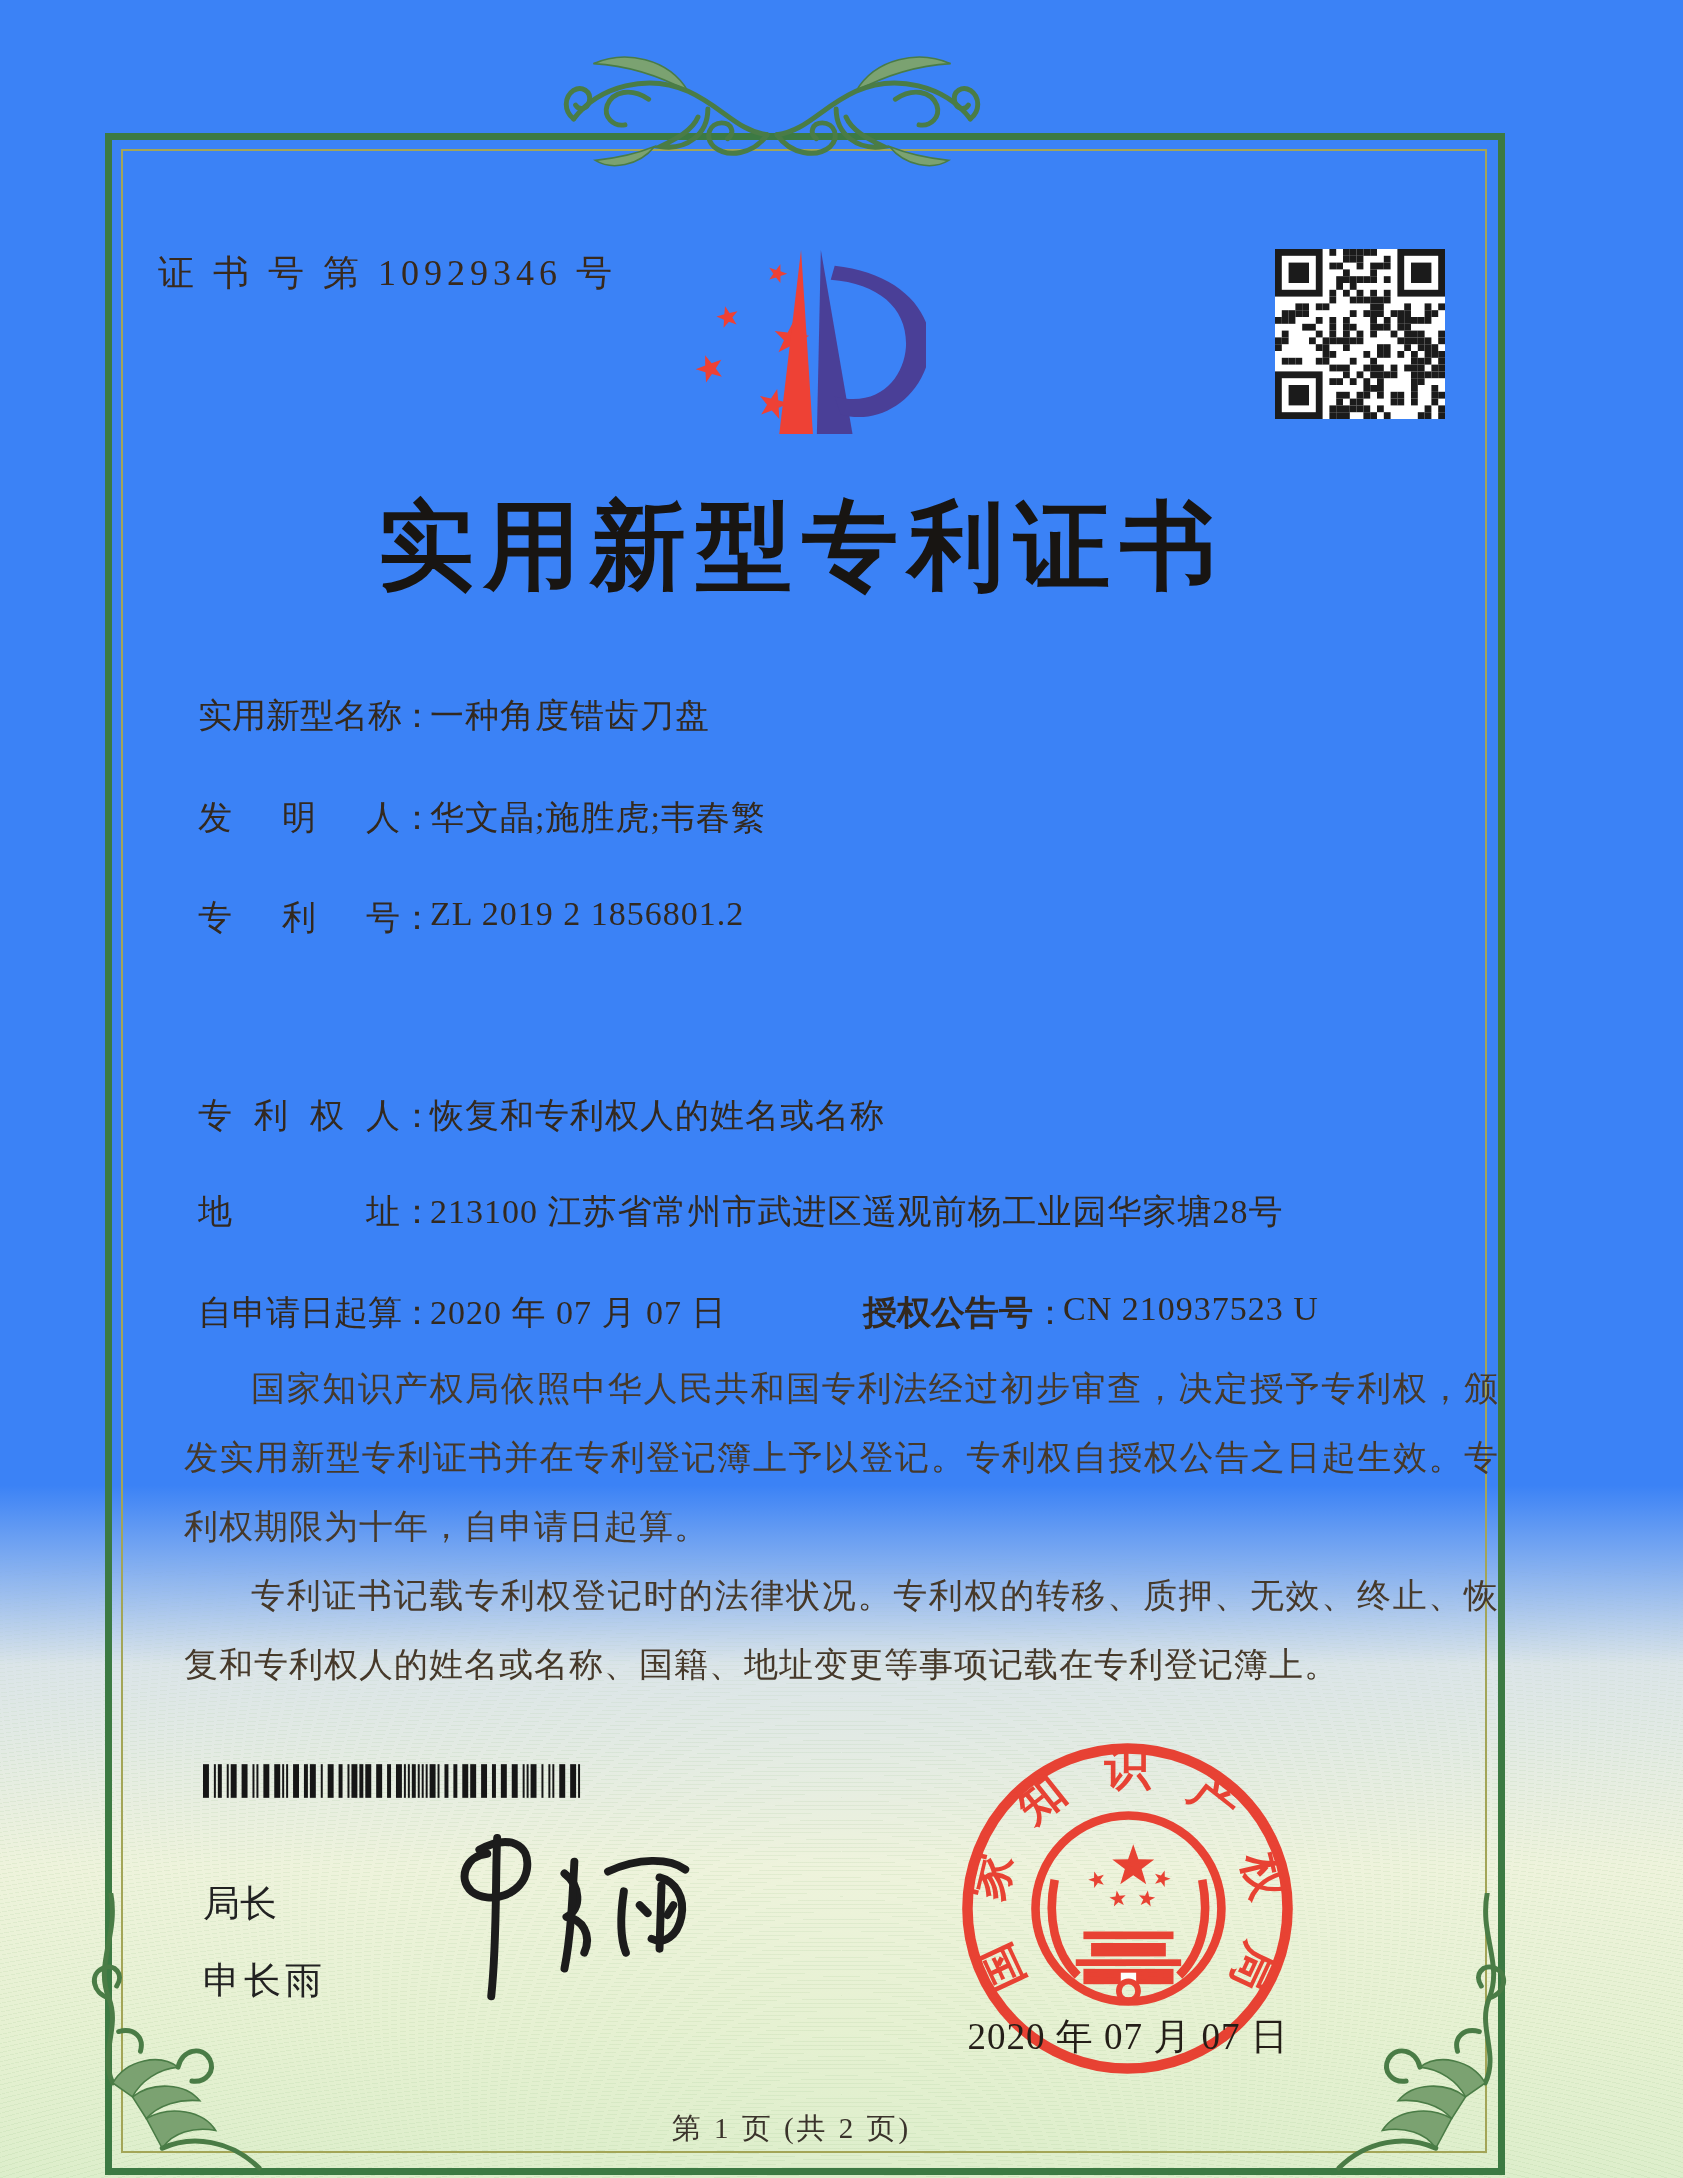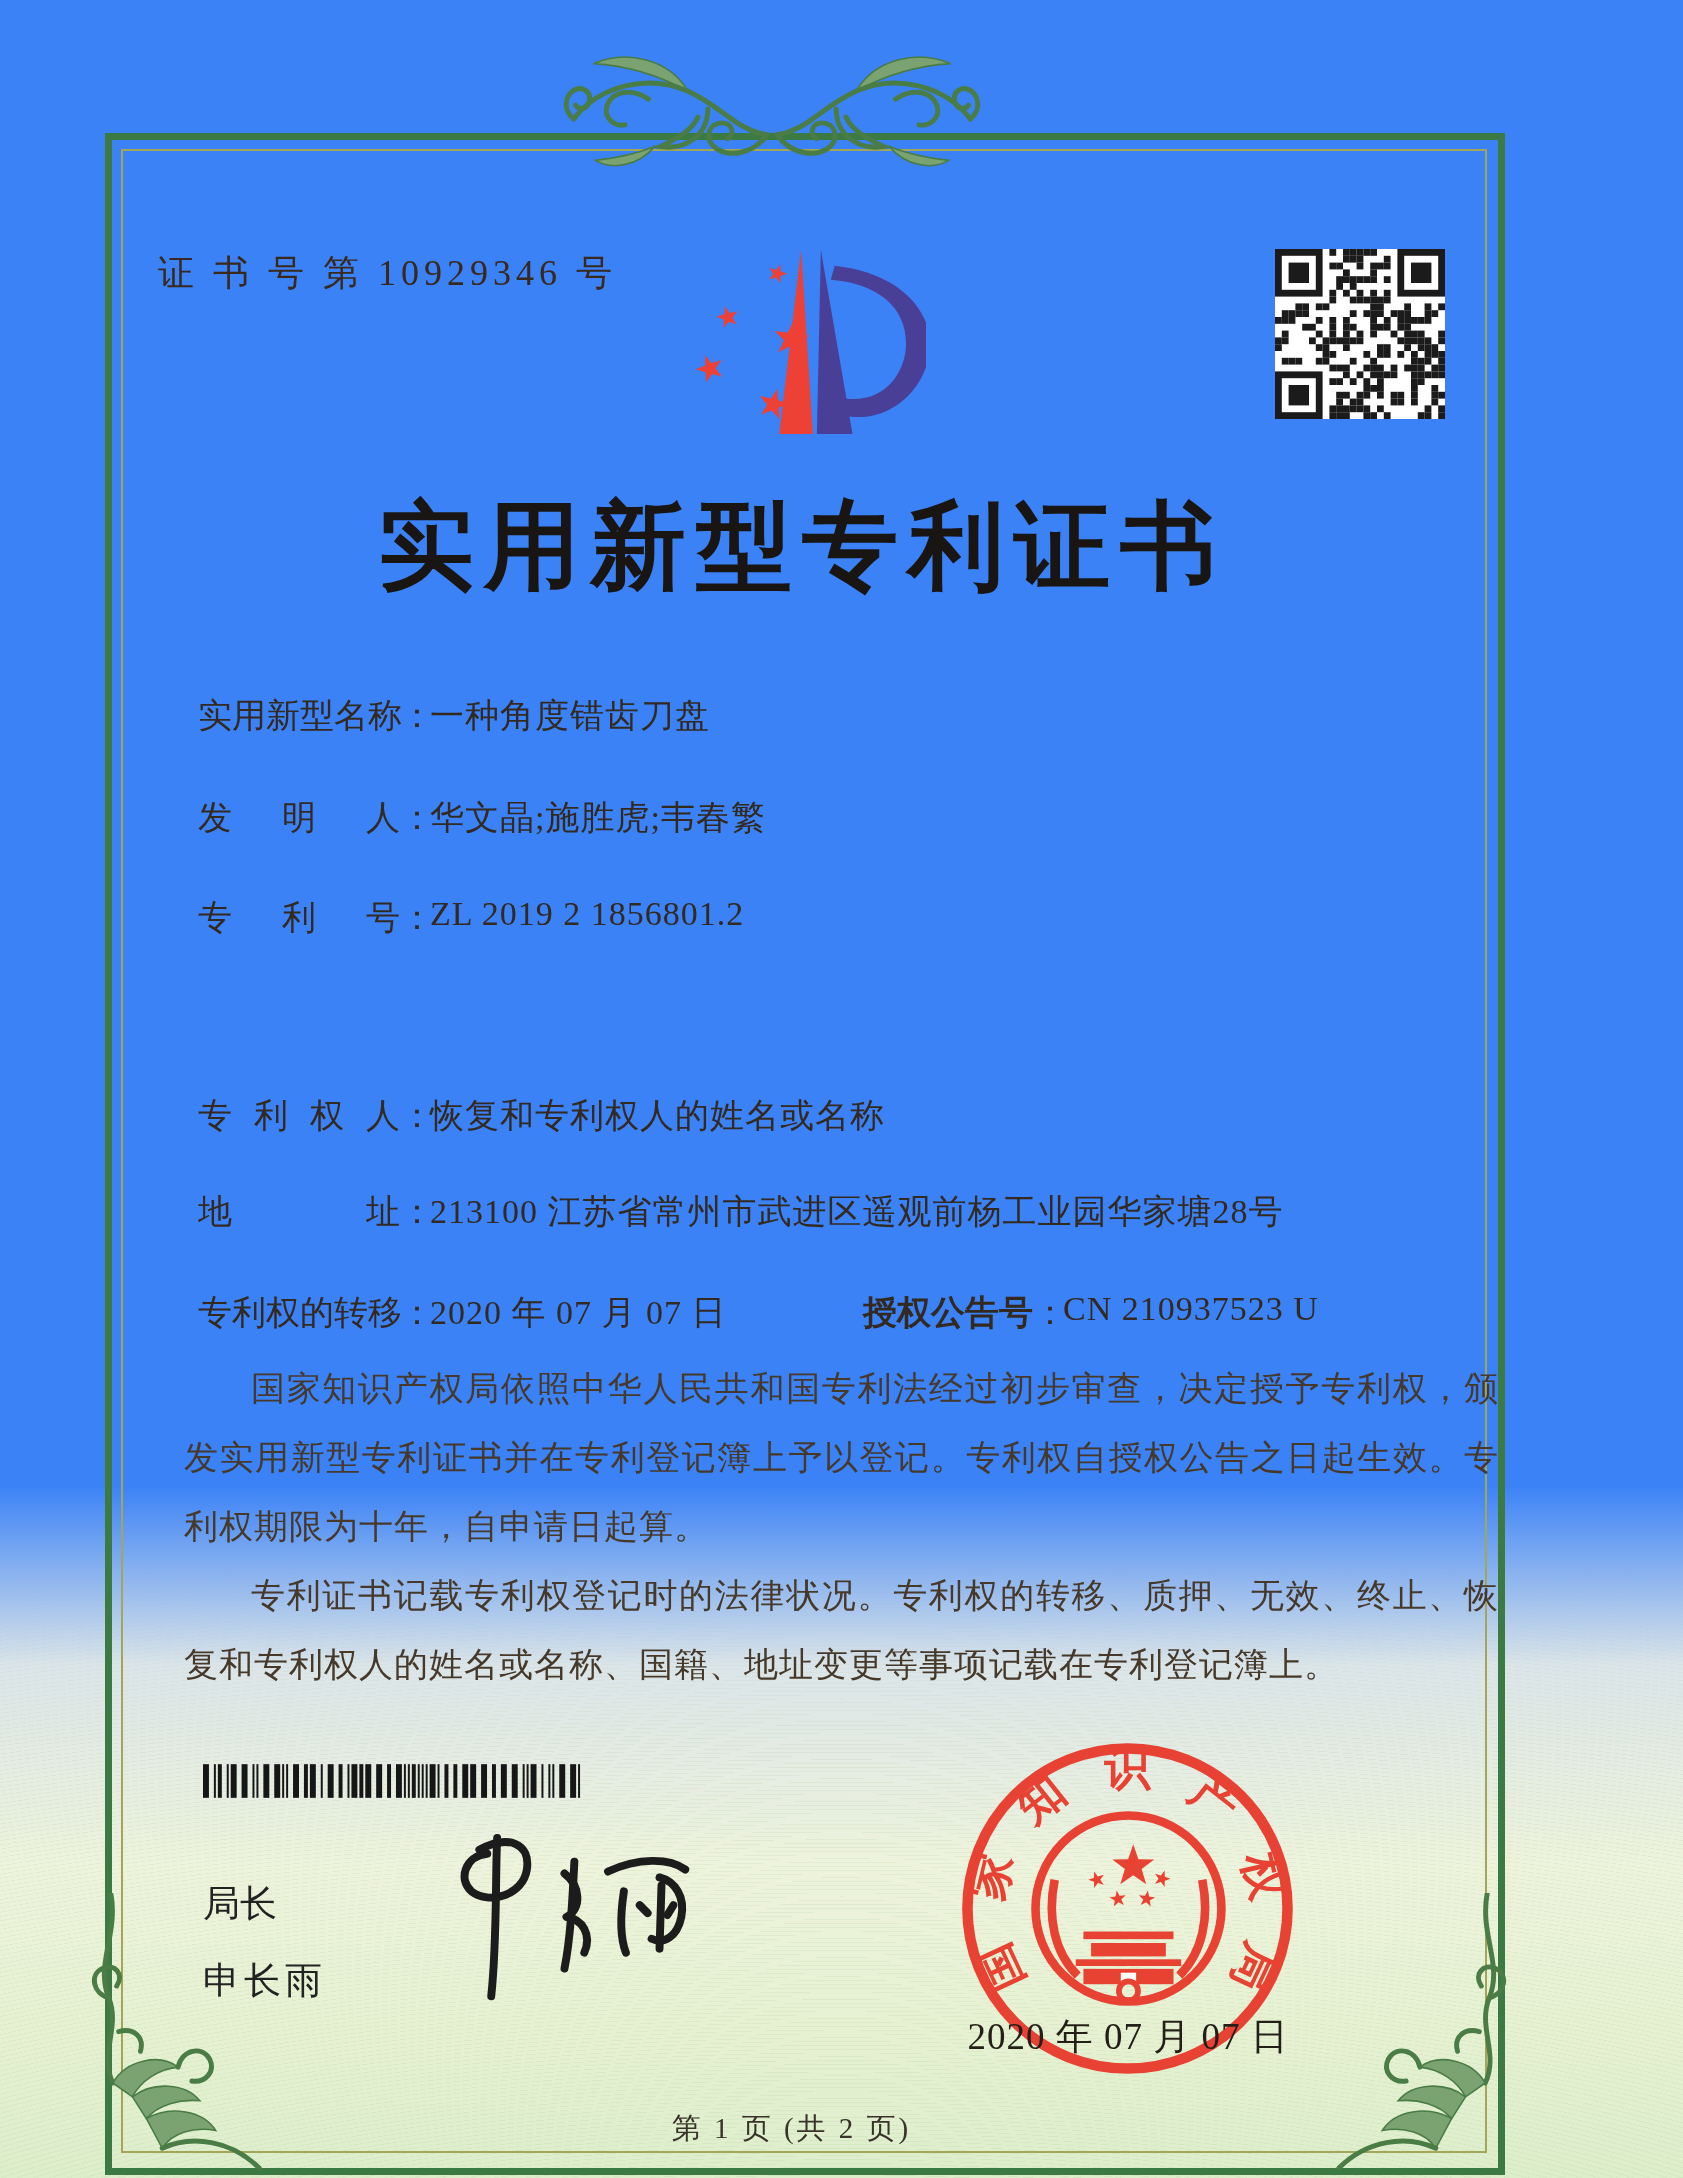--- a/index.html
+++ b/index.html
@@ -359,21 +359,21 @@
   <div class="frow" style="top:895px;">
     <span class="flabel">专利号</span><span class="fcolon">：</span><span class="fvalue">ZL 2019 2 1856801.2</span>
   </div>
   <div class="frow" style="top:1093px;">
     <span class="flabel">专利权人</span><span class="fcolon">：</span><span class="fvalue">恢复和专利权人的姓名或名称</span>
   </div>
   <div class="frow" style="top:1189px;">
     <span class="flabel">地址</span><span class="fcolon">：</span><span class="fvalue">213100 江苏省常州市武进区遥观前杨工业园华家塘28号</span>
   </div>
   <div class="frow" style="top:1290px; width:1307px;">
-    <span class="flabel">专利权的转移</span><span class="fcolon">：</span><span class="fvalue">2020 年 07 月 07 日</span>
+    <span class="flabel">自申请日起算</span><span class="fcolon">：</span><span class="fvalue">2020 年 07 月 07 日</span>
     <span class="fpair2">
       <span class="flabel">授权公告号</span><span class="fcolon">：</span><span class="fvalue">CN 210937523 U</span>
     </span>
   </div>
 
   <div class="body-text">
     <p>国家知识产权局依照中华人民共和国专利法经过初步审查，决定授予专利权，颁发实用新型专利证书并在专利登记簿上予以登记。专利权自授权公告之日起生效。专利权期限为十年，自申请日起算。</p>
     <p>专利证书记载专利权登记时的法律状况。专利权的转移、质押、无效、终止、恢复和专利权人的姓名或名称、国籍、地址变更等事项记载在专利登记簿上。</p>
   </div>
 

